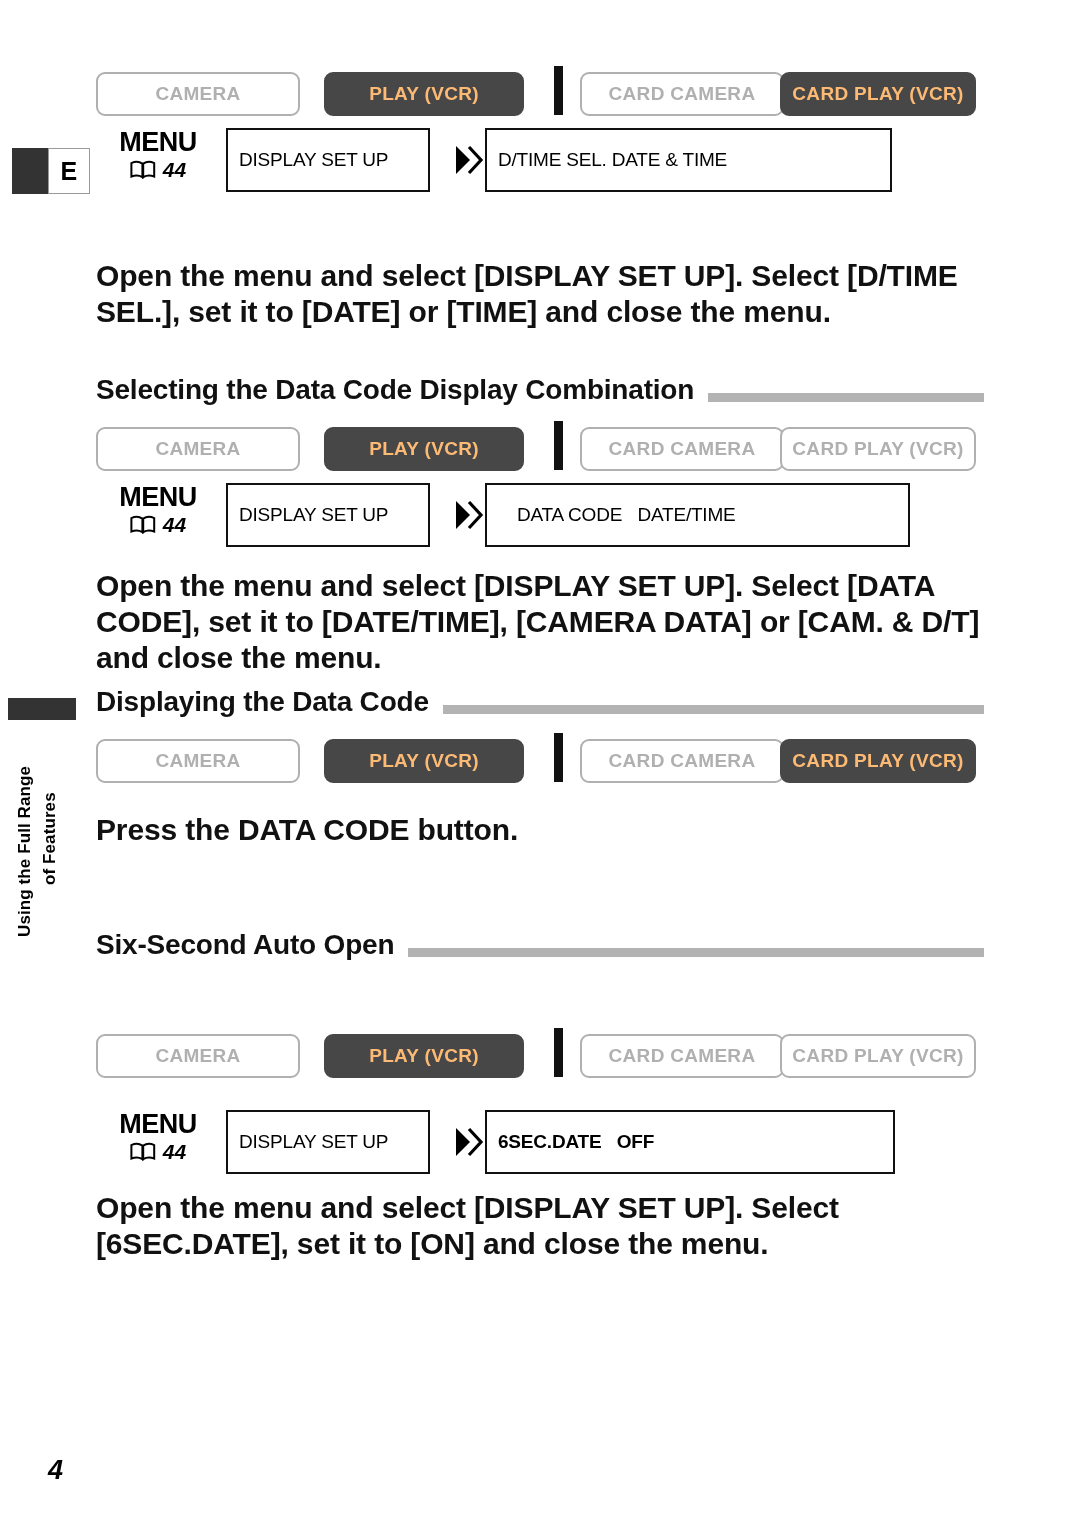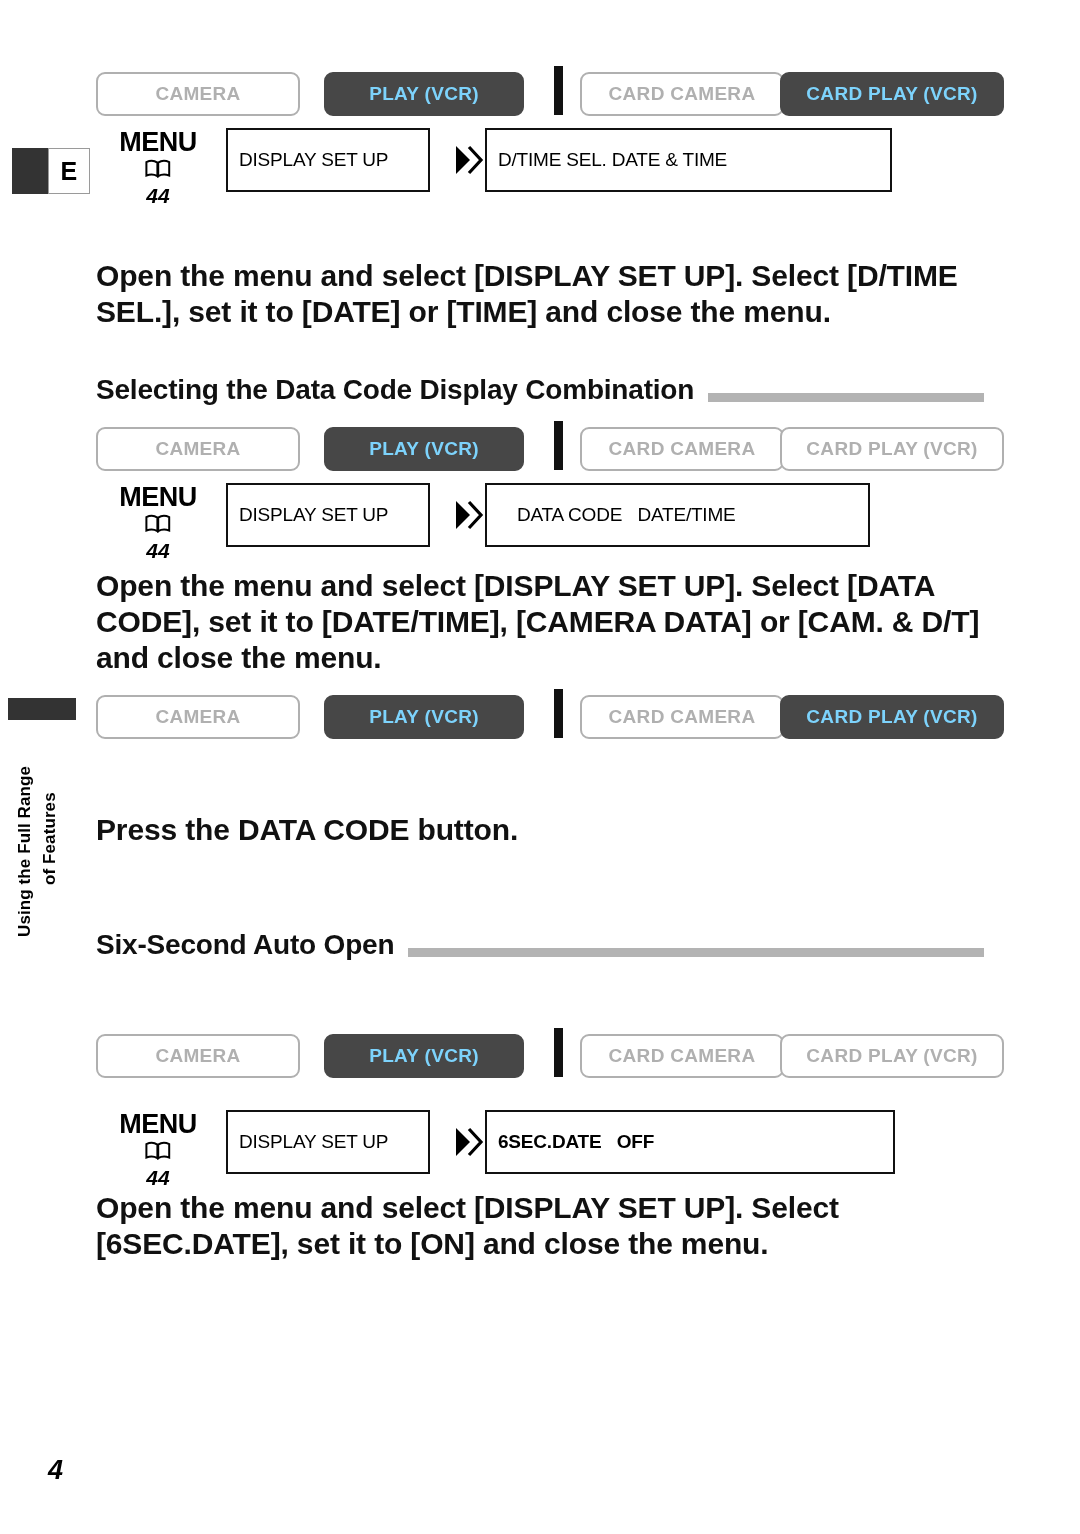--- a/index.html
+++ b/index.html
@@ -141,26 +141,26 @@
     letter-spacing: 0.3px;
   }
   .mode-btn.off {
     background: #ffffff;
     border: 2.5px solid #b0b0b0;
     color: #b0b0b0;
   }
   .mode-btn.on {
     background: #474747;
     border: 2.5px solid #474747;
-    color: #7dd3fc;
+    color: #fdba74;
   }
   .mode-btn.m0 { left: 0px;   width: 204px; }
   .mode-btn.m1 { left: 228px; width: 200px; }
   .mode-btn.m2 { left: 484px; width: 204px; }
-  .mode-btn.m3 { left: 684px; width: 224px; }
+  .mode-btn.m3 { left: 684px; width: 196px; }
 
   .mode-divider {
     position: absolute;
     left: 458px;
     top: -2px;
     width: 9px;
     height: 49px;
     background: #111111;
   }
 
@@ -182,21 +182,20 @@
     font-weight: bold;
     letter-spacing: -0.5px;
     line-height: 28px;
   }
   .menu-label .ref {
     display: flex;
     align-items: center;
     justify-content: center;
     gap: 7px;
     margin-top: 3px;
-    flex-direction: column;
   }
   .menu-label .ref .pg {
     font-size: 21px;
     font-style: italic;
     font-weight: bold;
     line-height: 21px;
   }
   .book-icon { display: block; }
 
   .menu-box {
@@ -309,27 +308,31 @@
             <path d="M24.2 3.2 C20.6 1.4 16.6 1.4 13.2 3.6 L13.2 17.2 C16.6 15.2 20.6 15.2 24.2 16.6 Z" fill="none" stroke="#000" stroke-width="2"></path>
           </svg>
           <span class="pg">44</span>
         </div>
       </div>
       <div class="menu-box first">DISPLAY SET UP</div>
       <svg class="menu-arrow" viewBox="0 0 36 36">
         <path d="M6 4 L20 18 L6 32 Z" fill="#000"></path>
         <path d="M19 5 L31 18 L19 31" fill="none" stroke="#000" stroke-width="3.2" stroke-linejoin="miter"></path>
       </svg>
-      <div class="menu-box second" style="width:385px;padding-left:30px;">DATA CODE   DATE/TIME</div>
+      <div class="menu-box second" style="width:425px;padding-left:30px;">DATA CODE   DATE/TIME</div>
     </div>
   </div>
 
   <div class="body-copy" style="top:568px;">Open the menu and select [DISPLAY SET UP]. Select [DATA CODE], set it to [DATE/TIME], [CAMERA DATA] or [CAM. &amp; D/T] and close the menu.</div>
 
   <div class="section" style="top:675px;">
+    <div class="heading-wrap">
+      <div class="heading-rule"></div>
+      <div class="heading-text">Displaying the Data Code</div>
+    </div>
 
     <div class="mode-row">
       <div class="mode-btn off m0">CAMERA</div>
       <div class="mode-btn on m1">PLAY (VCR)</div>
       <div class="mode-divider"></div>
       <div class="mode-btn off m2">CARD CAMERA</div>
       <div class="mode-btn on m3">CARD PLAY (VCR)</div>
     </div>
   </div>
 

